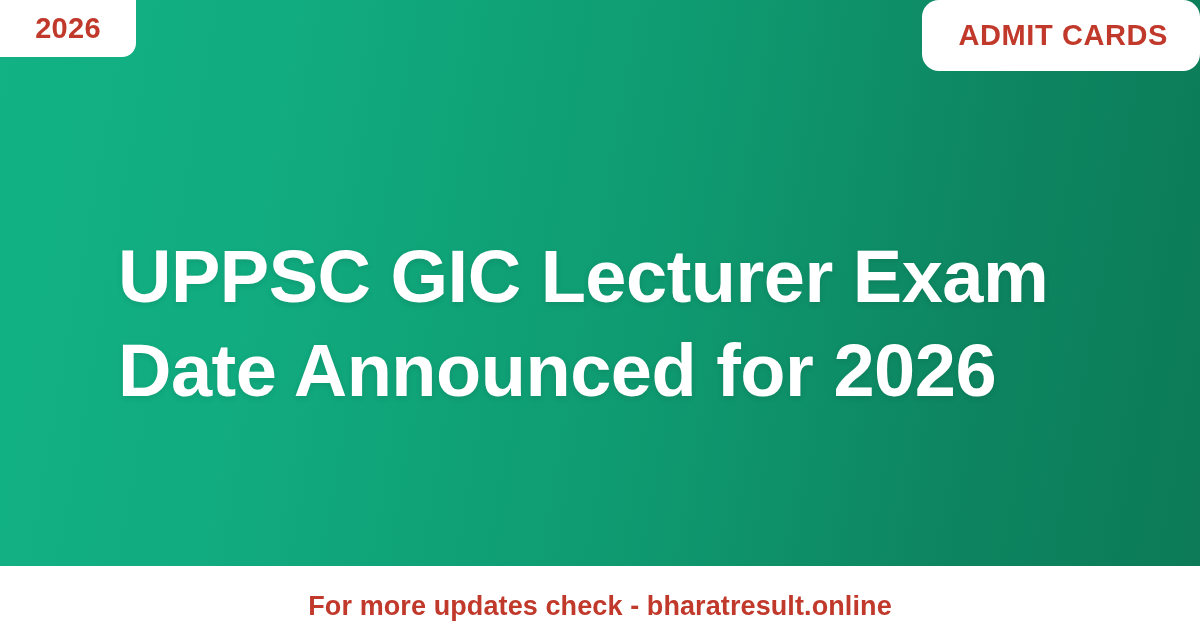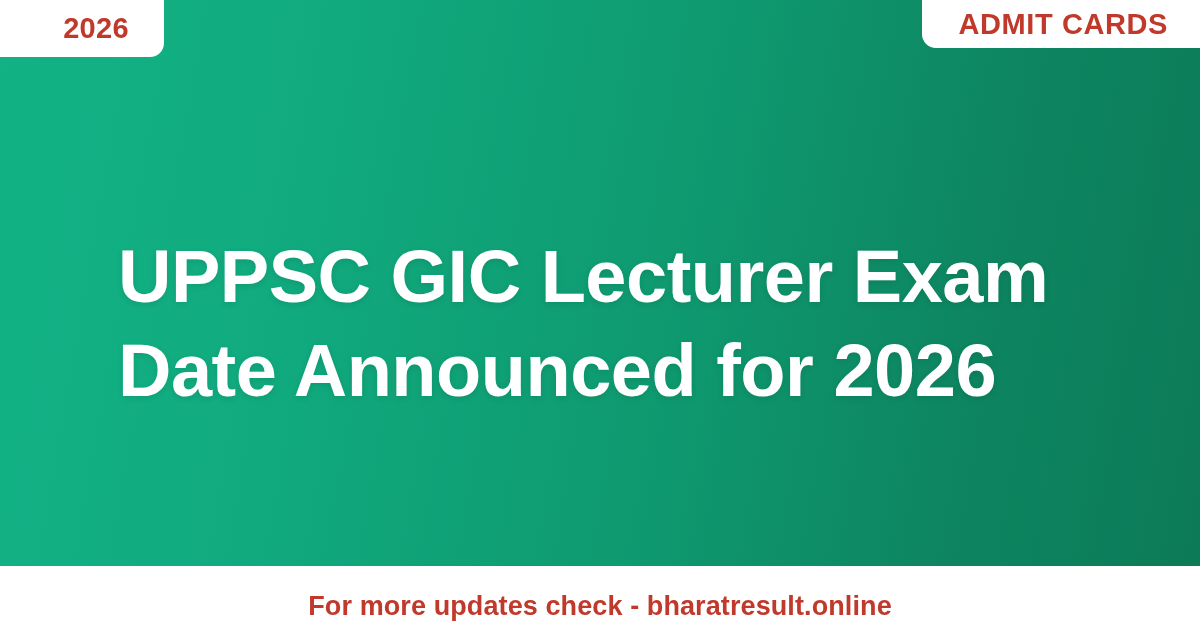--- a/index.html
+++ b/index.html
@@ -38,43 +38,43 @@
     left: 0;
     top: 0;
     width: 136px;
     height: 57px;
     background: #ffffff;
     border-bottom-right-radius: 14px;
     display: flex;
     align-items: center;
     justify-content: center;
     z-index: 5;
-    padding-left: 28px;
   }
   .badge-year .label {
     color: #c0392b;
     font-size: 29px;
     font-weight: bold;
     letter-spacing: 0.3px;
     line-height: 1;
   }
 
   
   .badge-category {
     position: absolute;
     right: 0;
     top: 0;
-    height: 48px;
+    height: 71px;
     padding: 0 32px 0 36px;
     background: #ffffff;
     border-bottom-left-radius: 14px;
     display: flex;
     align-items: center;
     justify-content: center;
     z-index: 5;
+    border-radius: 17px;
   }
   .badge-category .label {
     color: #c0392b;
     font-size: 29px;
     font-weight: bold;
     letter-spacing: 0.6px;
     line-height: 1;
     white-space: nowrap;
   }
 

